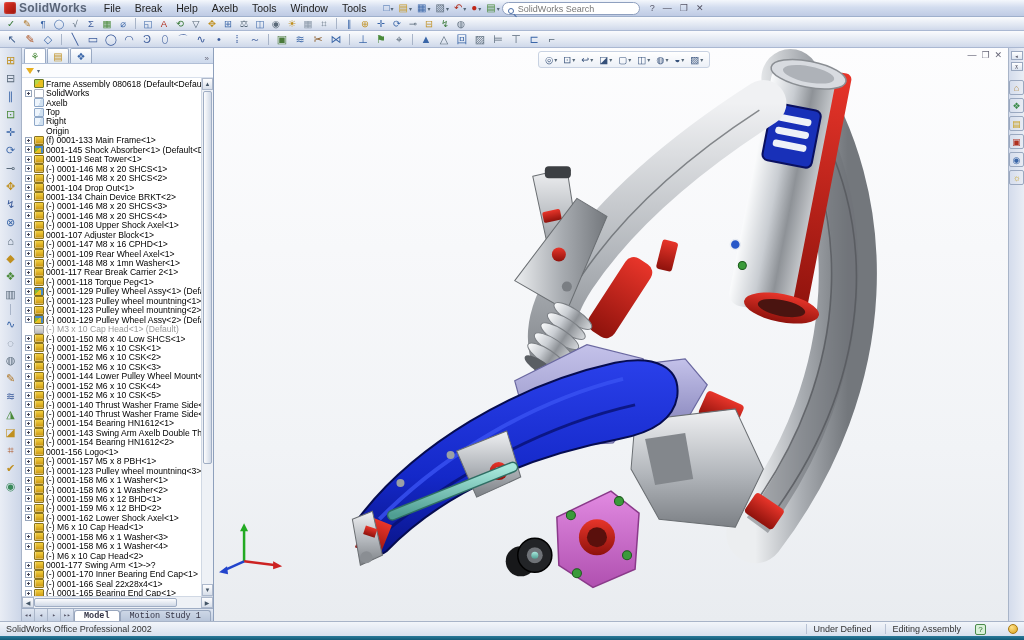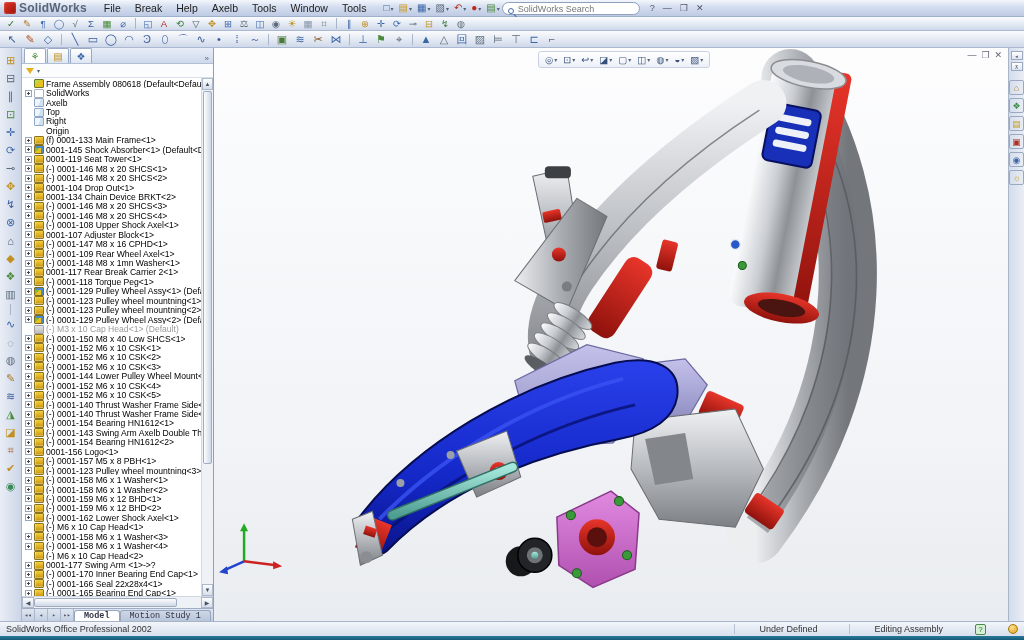--- a/index.html
+++ b/index.html
@@ -90,21 +90,21 @@
   .model-svg { position:absolute; inset:0; }
 
   
   .task-rail { width:16px; background:linear-gradient(270deg,#e9edf5,#d4dcec); border-left:1px solid #a8b4c8; display:flex; flex-direction:column; align-items:center; padding-top:3px; gap:2px; flex:none; }
   .tp-mini { width:12px; height:9px; border:1px solid #9aa8c0; background:linear-gradient(#fff,#dce4f0); font-size:5px; color:#556; display:flex; align-items:center; justify-content:center; }
   .tp-icon { width:15px; height:15px; border:1px solid #9aa8c0; border-radius:2px; display:flex; align-items:center; justify-content:center; font-size:9px; margin-top:1px; }
 
   
   .statusbar { height:15px; background:linear-gradient(#f2f5fa,#d8e0ee); border-top:1px solid #a8b4c8; display:flex; align-items:center; font-size:9px; color:#333; padding:0 6px; flex:none; }
   .sb-right { margin-left:auto; display:flex; align-items:center; gap:8px; }
-  .sb-cell { padding:0 24px; border-left:1px solid #b8c2d4; }
+  .sb-cell { padding:0 6px; border-left:1px solid #b8c2d4; }
   .sb-ico { width:11px; height:11px; border:1px solid #4a8a4a; background:#d8f0d8; color:#2a6a2a; font-size:8px; display:flex; align-items:center; justify-content:center; border-radius:2px; }
   .sb-coin { width:10px; height:10px; border-radius:50%; background:radial-gradient(circle at 35% 30%,#ffe28a,#d8a018); border:1px solid #a87810; margin-left:14px; }
   .bottom-strip { height:4px; background:linear-gradient(#2a7a9a,#135a78); flex:none; }
 </style>
 </head>
 <body>
 
 <div class="app">
 
   <div class="titlebar">

